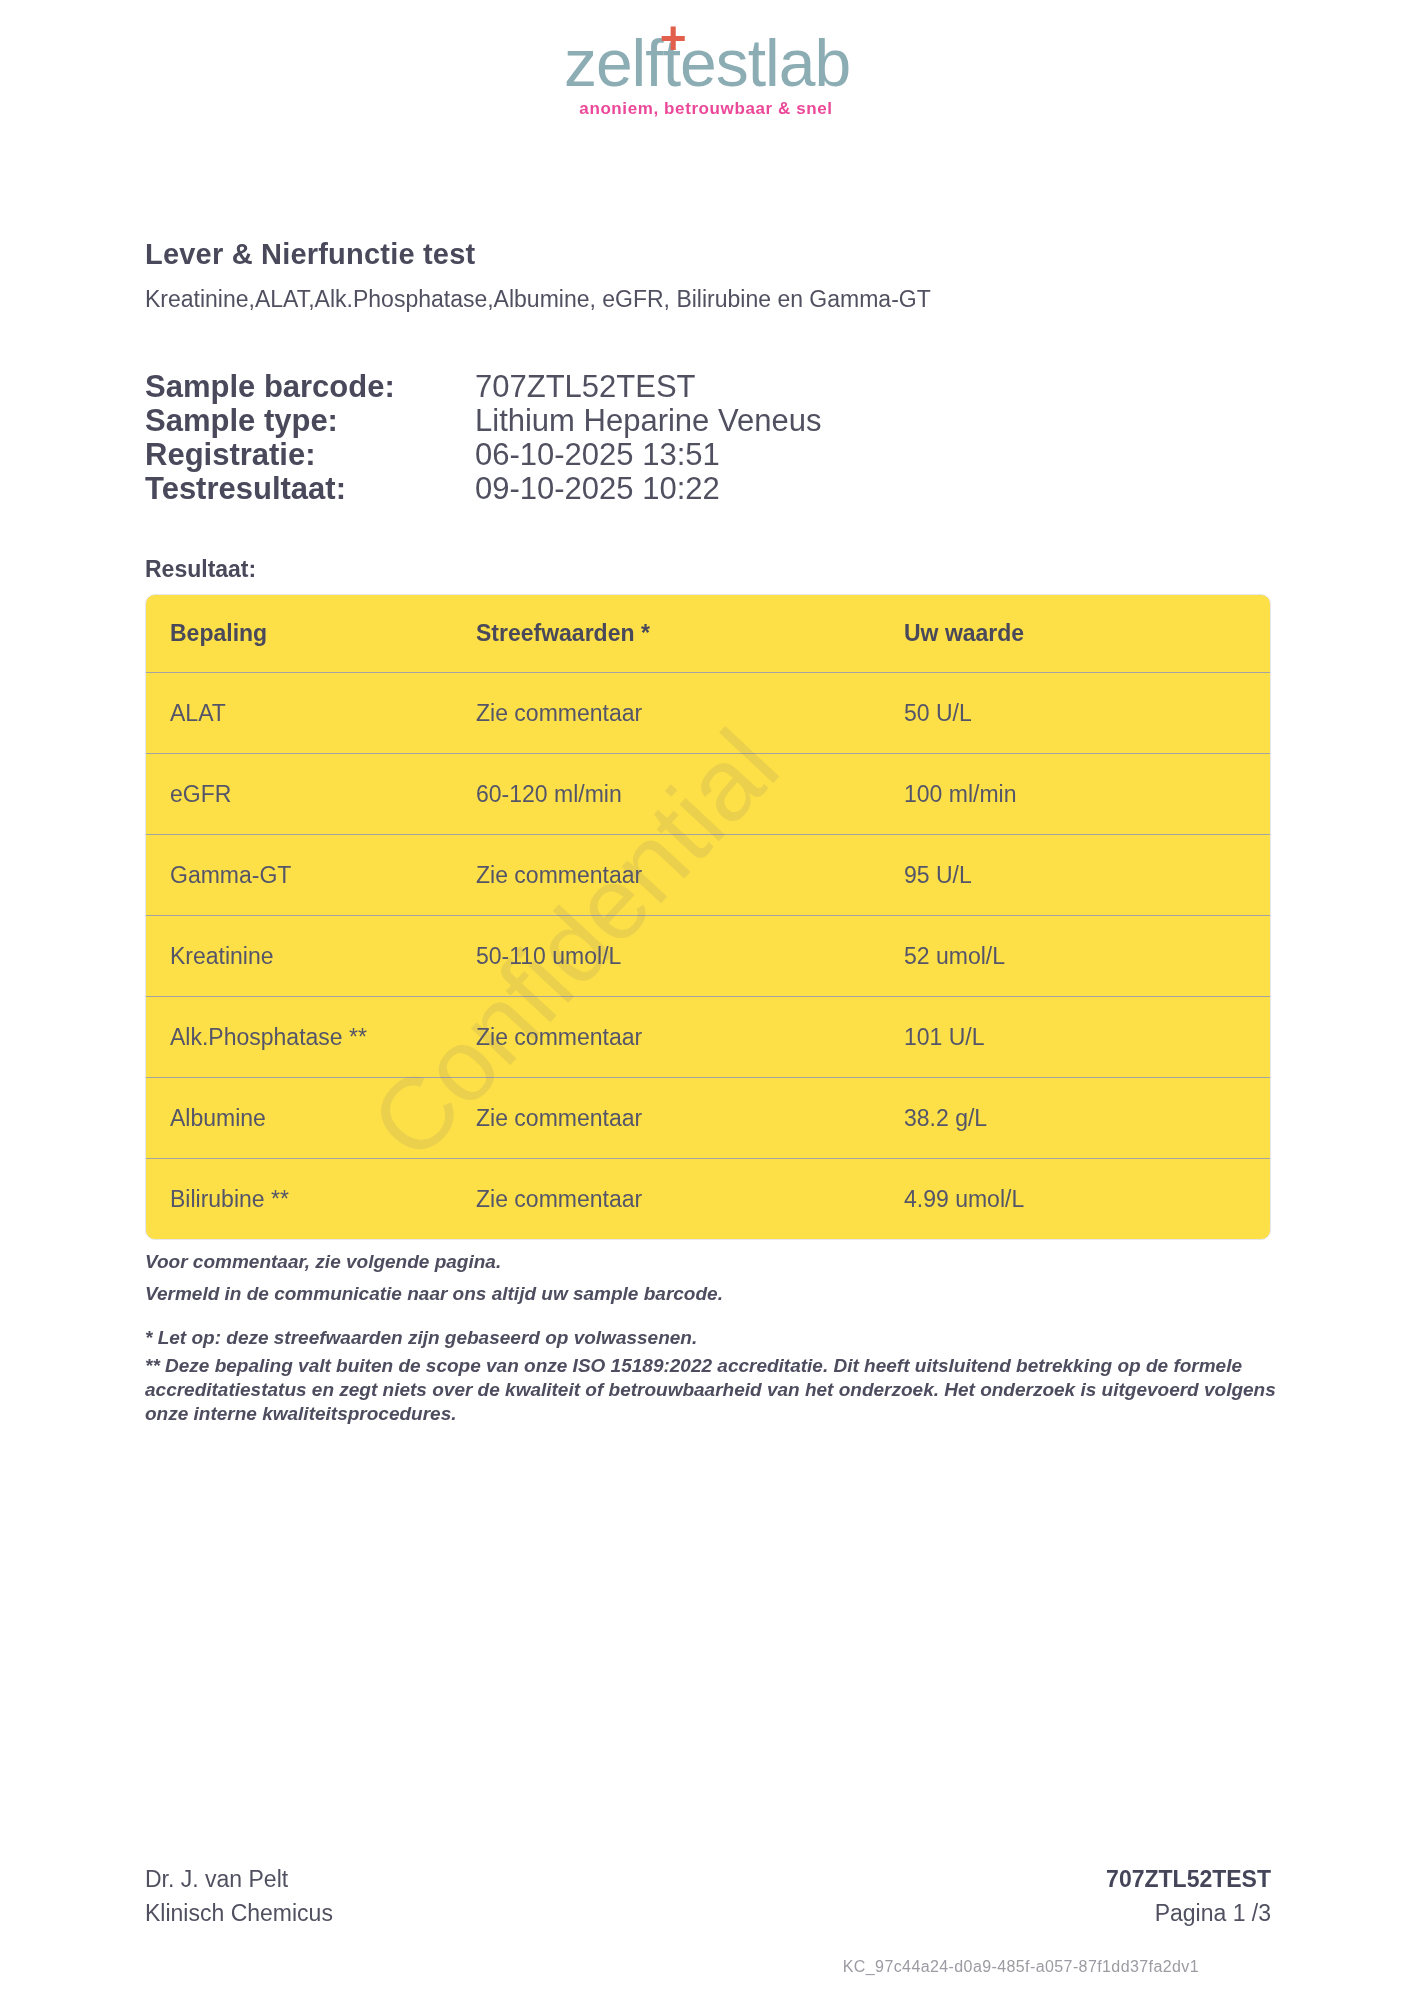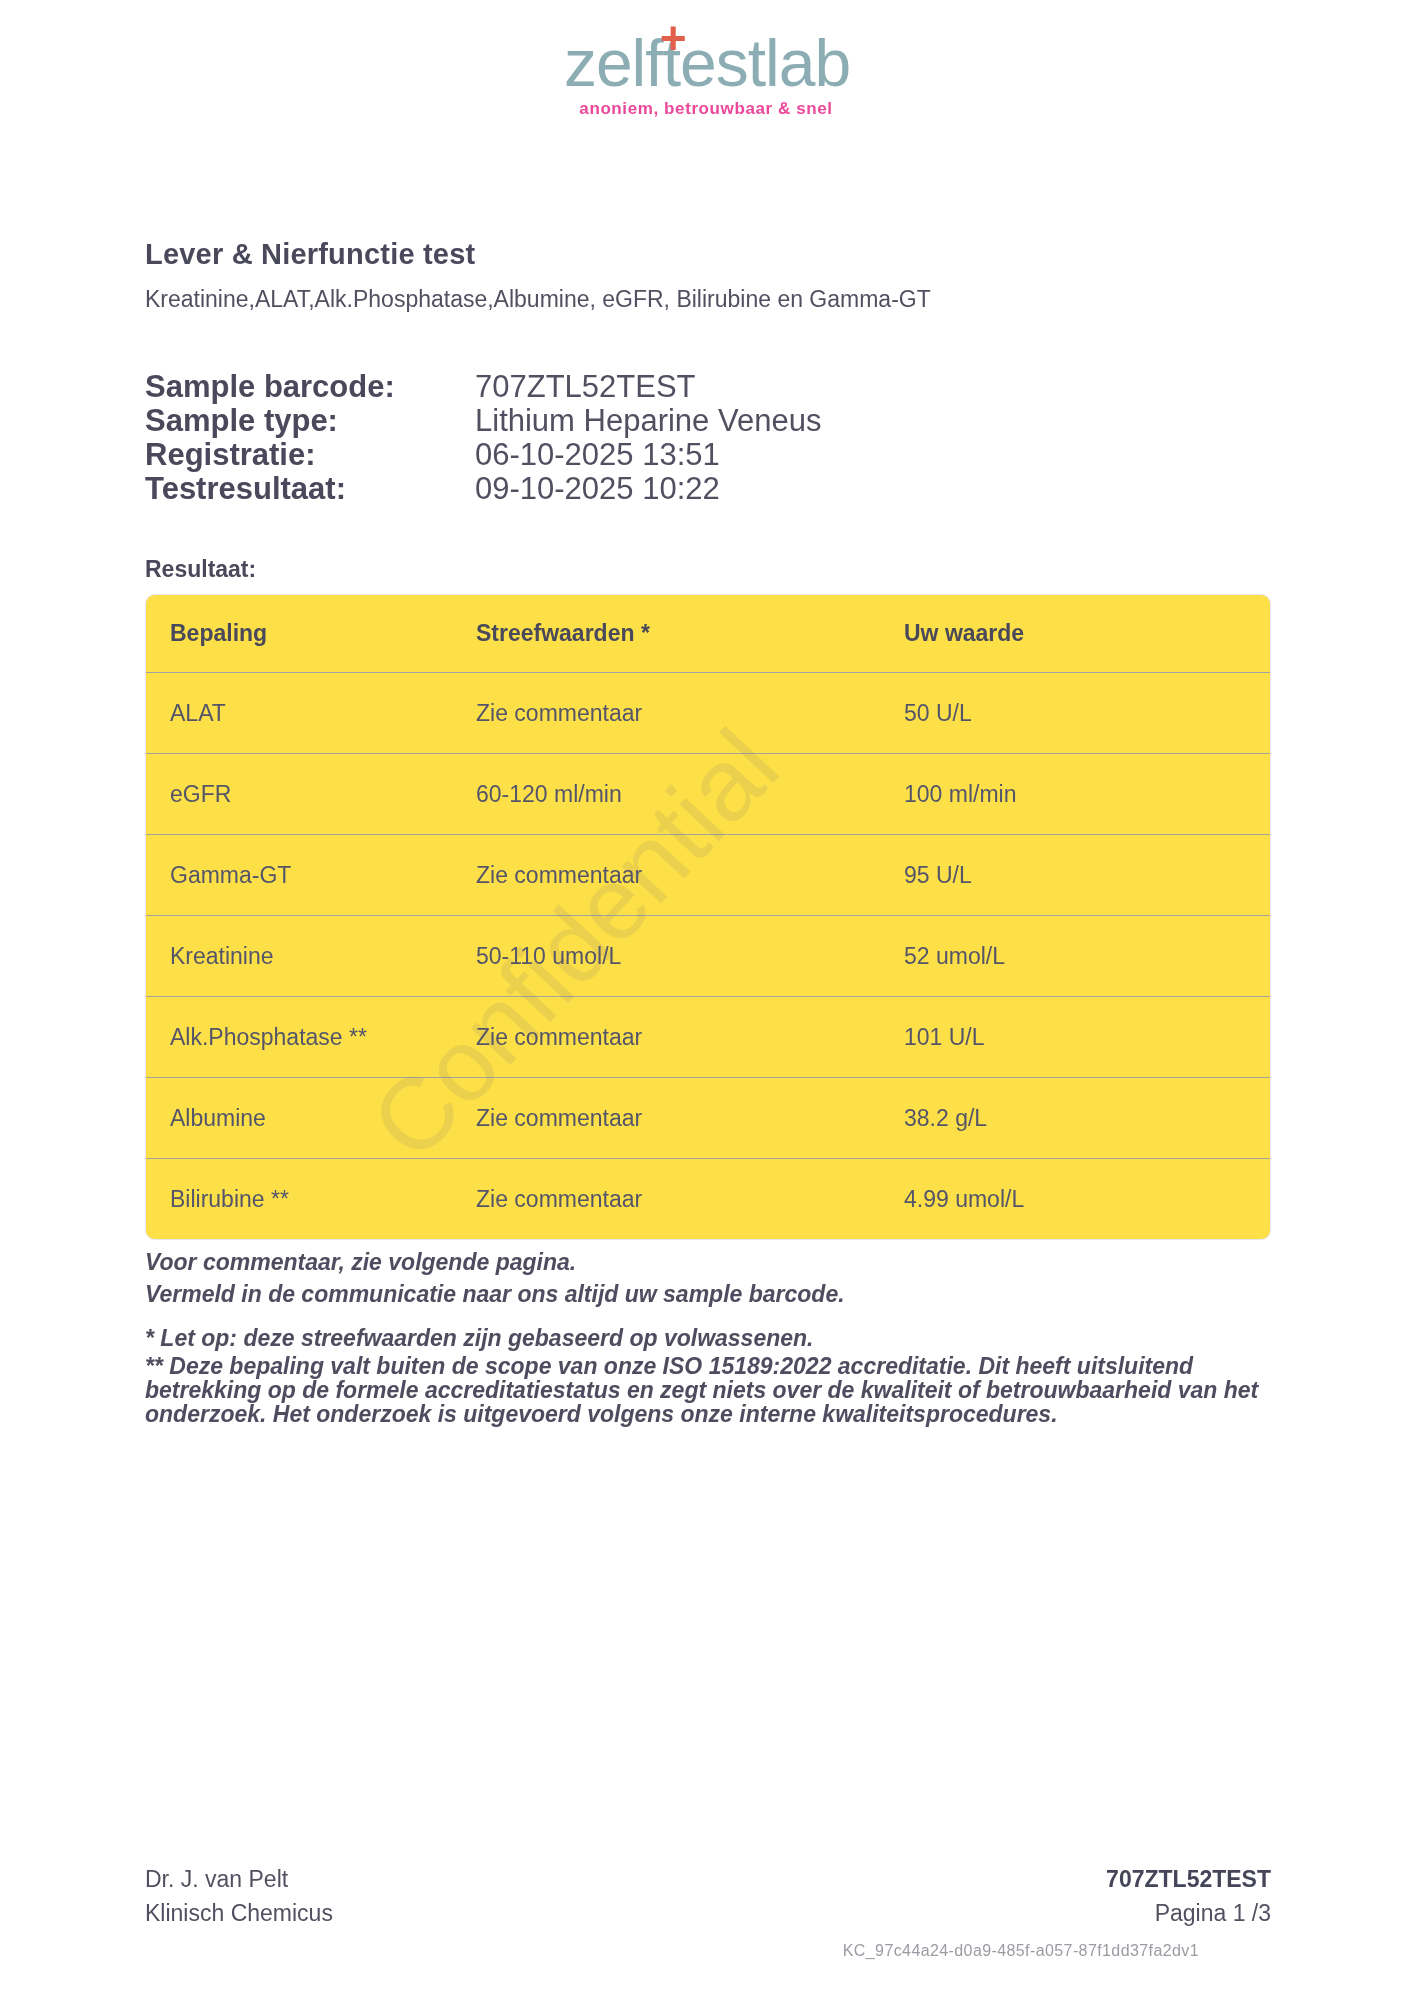--- a/index.html
+++ b/index.html
@@ -85,38 +85,38 @@
     font-size: 102px; font-weight: 400;
     color: rgba(96, 96, 118, 0.12);
     white-space: nowrap;
     pointer-events: none;
   }
 
   
   .notes {
     position: absolute; left: 145px; top: 1246px; width: 1145px;
     font-style: italic; font-weight: 600;
-    font-size: 23px; color: #4d4d5f;
+    font-size: 19px; color: #4d4d5f;
   }
   .notes p { line-height: 32px; }
   .notes p.wrap { line-height: 24px; }
   .notes p.gap { margin-top: 12px; }
 
   
   .footer {
     position: absolute; left: 145px; top: 1862px; width: 1126px;
     display: flex; justify-content: space-between; align-items: flex-start;
     font-size: 23px; color: #505061;
   }
   .footer-left div { line-height: 34px; }
   .footer-right { text-align: right; }
   .footer-right div { line-height: 34px; }
   .fbarcode { font-weight: 700; color: #45455a; }
   .fcode {
-    margin-top: 4px; margin-right: 72px;
+    margin-top: 20px; margin-right: 72px;
     font-size: 16px; color: #9b9ba3; letter-spacing: 0.4px;
   }
 </style>
 </head>
 <body>
 
 <div class="logo-block">
   <div class="logo"><span>zelf</span><span class="t-wrap"><span class="plus">+</span><span>t</span></span><span>estlab</span></div>
   <div class="tagline">anoniem, betrouwbaar &amp; snel</div>
 </div>

